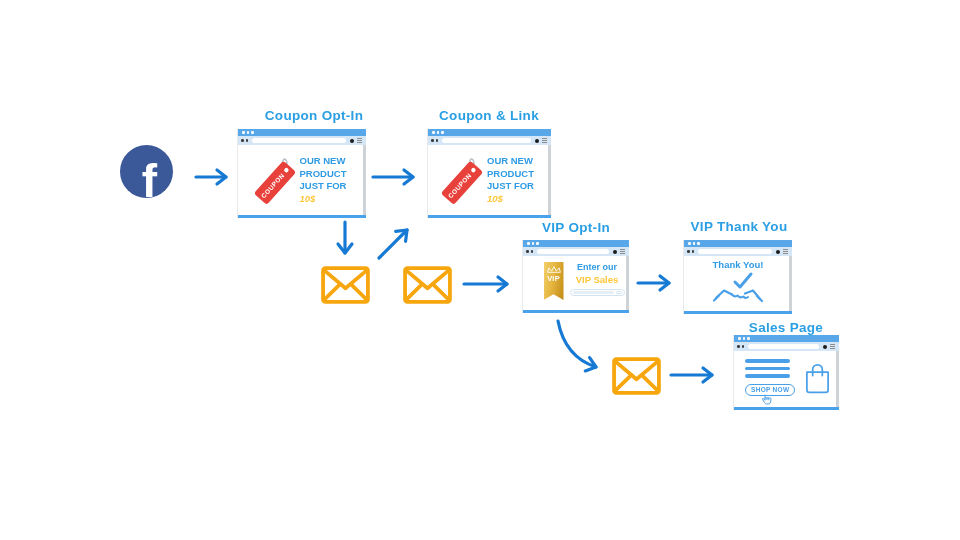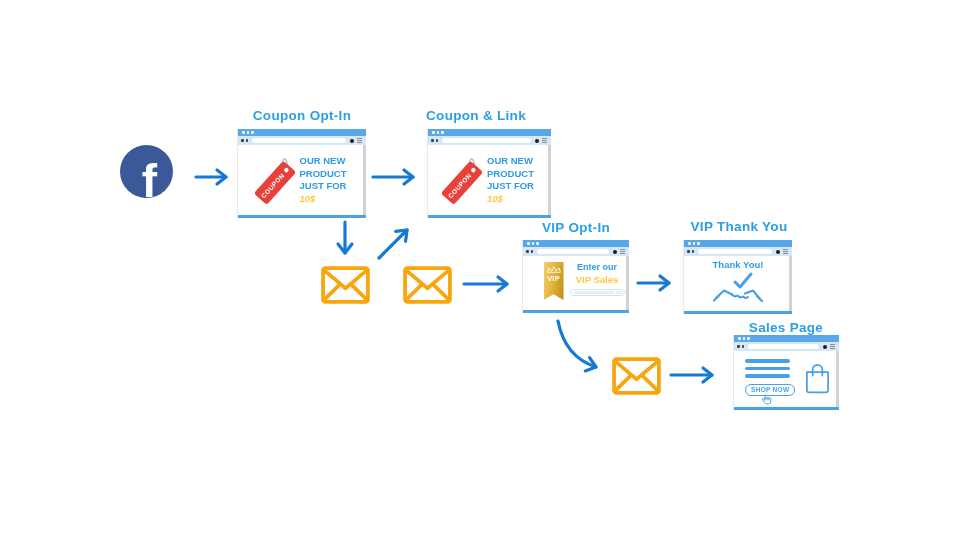--- a/index.html
+++ b/index.html
@@ -97,22 +97,22 @@
     <path class="ar" d="M464,284 H507" marker-end="url(#ah)"></path>
     <path class="ar" d="M638,283 H669" marker-end="url(#ah)"></path>
     <path class="ar" d="M558,321 Q565,357 596,367" marker-end="url(#ah)"></path>
     <path class="ar" d="M671,375 H712" marker-end="url(#ah)"></path>
   </svg>
 
   <div class="fb">
     <span>f</span>
   </div>
 
-  <div class="node-title" style="left:302px;top:108px">Coupon Opt-In</div>
-  <div class="node-title" style="left:476px;top:108px">Coupon &amp; Link</div>
+  <div class="node-title" style="left:314px;top:108px">Coupon Opt-In</div>
+  <div class="node-title" style="left:489px;top:108px">Coupon &amp; Link</div>
   <div class="node-title" style="left:576px;top:220px">VIP Opt-In</div>
   <div class="node-title" style="left:739px;top:219px">VIP Thank You</div>
   <div class="node-title" style="left:786px;top:320px">Sales Page</div>
 
   <div class="bwin" style="left:237px;top:129px;width:129px;height:89px">
     <div class="bwin-top">
       <span class="dot"></span>
         <span class="dot"></span>
         <span class="dot"></span>
     </div>

